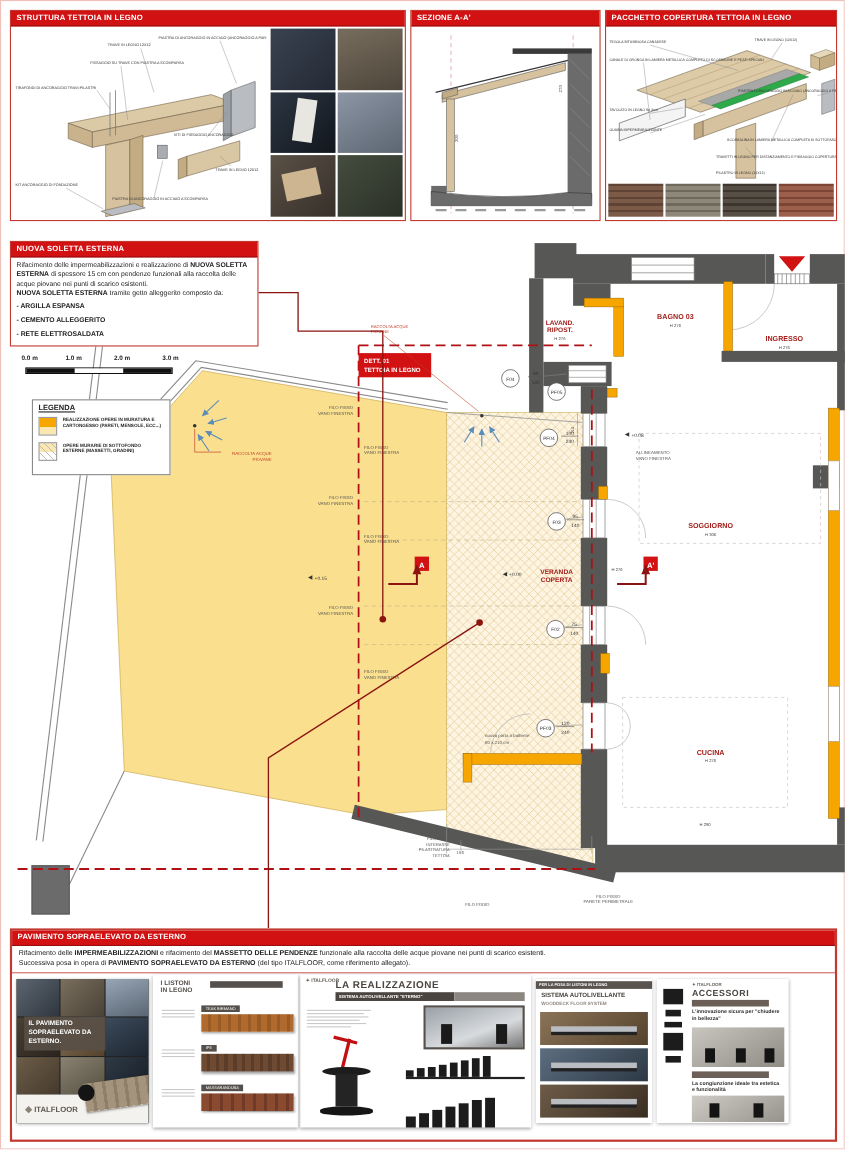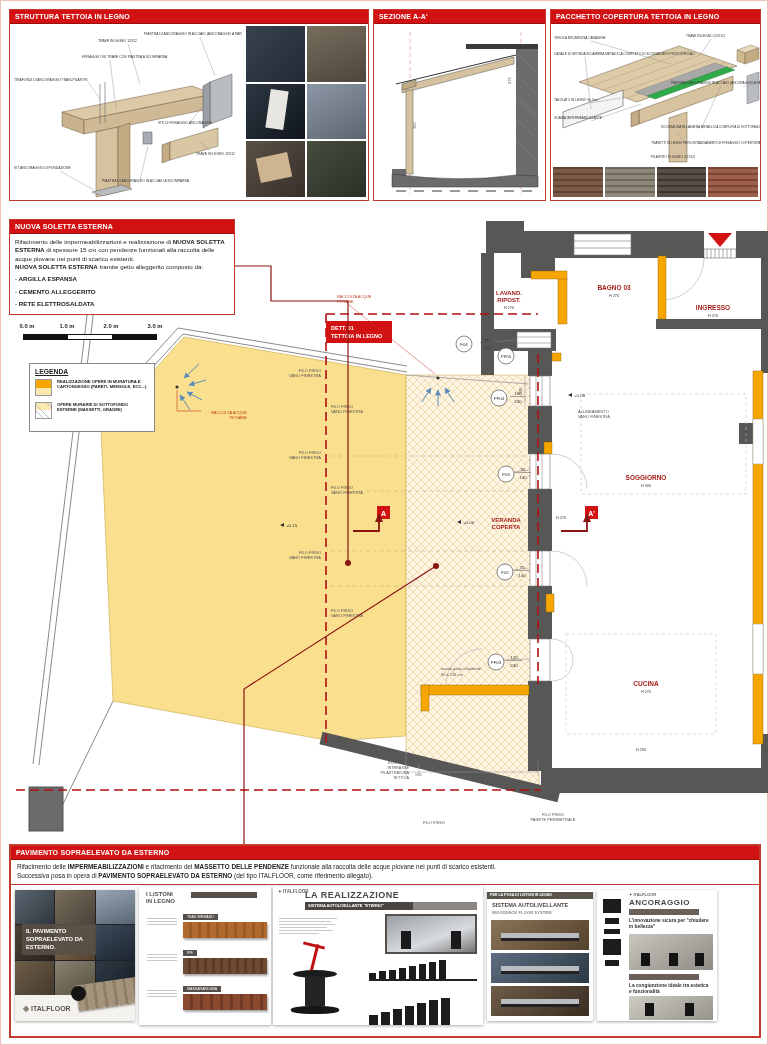--- a/index.html
+++ b/index.html
@@ -724,21 +724,21 @@
 
       <div class="page pg-acc">
         <div class="ac-left">
             <i></i>
             <i></i>
             <i></i>
             <i></i>
             <i></i>
           </div>
         <span class="ac-logo">✦ <span>ITALFLOOR</span></span>
-        <div class="ac-title">ANCORAGGIO</div>
+        <div class="ac-title">ACCESSORI</div>
         <div class="ac-chip1"></div>
         <div class="ac-cap1">L'innovazione sicura per "chiudere in bellezza"</div>
         <div class="ac-ph1">
           <i style="left:12px"></i>
             <i style="left:40px"></i>
             <i style="left:66px"></i>
         </div>
         <div class="ac-chip2"></div>
         <div class="ac-cap2">La congiunzione ideale tra estetica e funzionalità</div>
         <div class="ac-ph2">

